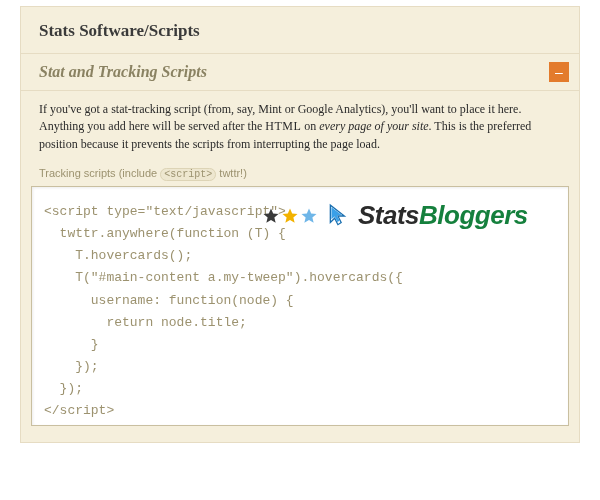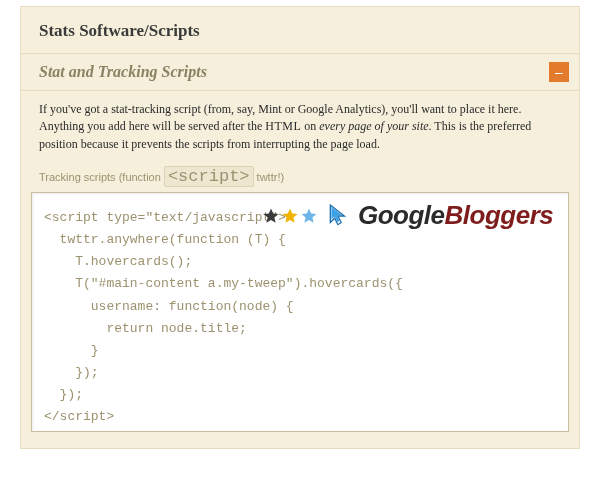--- a/index.html
+++ b/index.html
@@ -69,23 +69,23 @@
     .field-label {
       padding: 8px 18px 6px 18px;
       font-family: 'Lucida Grande', Arial, sans-serif;
       font-size: 11px;
       color: #9c926f;
     }
     .field-label .code {
       background: #eee7d0;
       border: 1px solid #ddd4b6;
       padding: 0 3px;
-      border-radius: 2px;
+      border-radius: 7px;
       font-family: 'Courier New', monospace;
-      font-size: 17px;
+      font-size: 10px;
     }
     .textarea-wrap {
       padding: 0 10px 12px 10px;
     }
     .code-area {
       width: 100%;
       height: 240px;
       background: #fff;
       border: 1px solid #c9bfa0;
       box-shadow: inset 1px 1px 3px rgba(0,0,0,0.08);
@@ -120,42 +120,42 @@
       position:relative;
     }
     .fb-text {
       font-family: 'Trebuchet MS', Arial, sans-serif;
       font-size: 26px;
       font-style: italic;
       font-weight: bold;
       letter-spacing: -0.5px;
     }
     .fb-text .famous { color: #2b2b2b; }
-    .fb-text .bloggers { color: #7f1d1d; }
+    .fb-text .bloggers { color: #15803d; }
   </style>
 </head>
 <body>
 
 <div class="panel">
 
   <div class="panel-title">Stats Software/Scripts</div>
 
   <div class="section-header">
     <div class="section-title">Stat and Tracking Scripts</div>
     <div class="toggle-btn">
       <span>–</span>
     </div>
   </div>
 
   <div class="description">
     <span>If you've got a stat-tracking script (from, say, Mint or Google Analytics), you'll want to place it here. Anything you add here will be served after the </span><span class="small-caps">HTML</span><span> on </span><em>every page of your site</em><span>. This is the preferred position because it prevents the scripts from interrupting the page load.</span>
   </div>
 
   <div class="field-label">
-    <span>Tracking scripts (function </span><span class="code">&lt;script&gt;</span><span> twttr!)</span>
+    <span>Tracking scripts (include </span><span class="code">&lt;script&gt;</span><span> twttr!)</span>
   </div>
 
   <div class="textarea-wrap">
     <textarea class="code-area" spellcheck="false" style="">&lt;script type="text/javascript"&gt;
   twttr.anywhere(function (T) {
     T.hovercards();
     T("#main-content a.my-tweep").hovercards({
       username: function(node) {
         return node.title;
       }
@@ -178,15 +178,15 @@
         <polygon points="12,2 14.9,8.6 22,9.3 16.5,14 18.2,21 12,17.3 5.8,21 7.5,14 2,9.3 9.1,8.6" fill="#6fb6e8"></polygon>
       </svg>
   </span>
   <span class="fb-cursor">
     <svg viewBox="0 0 24 24" width="26" height="26">
       <polygon points="4,2 4,18 8,14 11,20 14,18 11,12 17,12" fill="#fff" stroke="#1a6fb0" stroke-width="1.2"></polygon>
       <polygon points="5,4 5,15 8,12.5 10.5,17.5 12.5,16.3 10,11 14.5,11" fill="#3aa0e8"></polygon>
     </svg>
   </span>
   <span class="fb-text">
-    <span class="famous">Google</span><span class="bloggers">Bloggers</span>
+    <span class="famous">Stats</span><span class="bloggers">Bloggers</span>
   </span>
 </div>
 
 </body></html>

